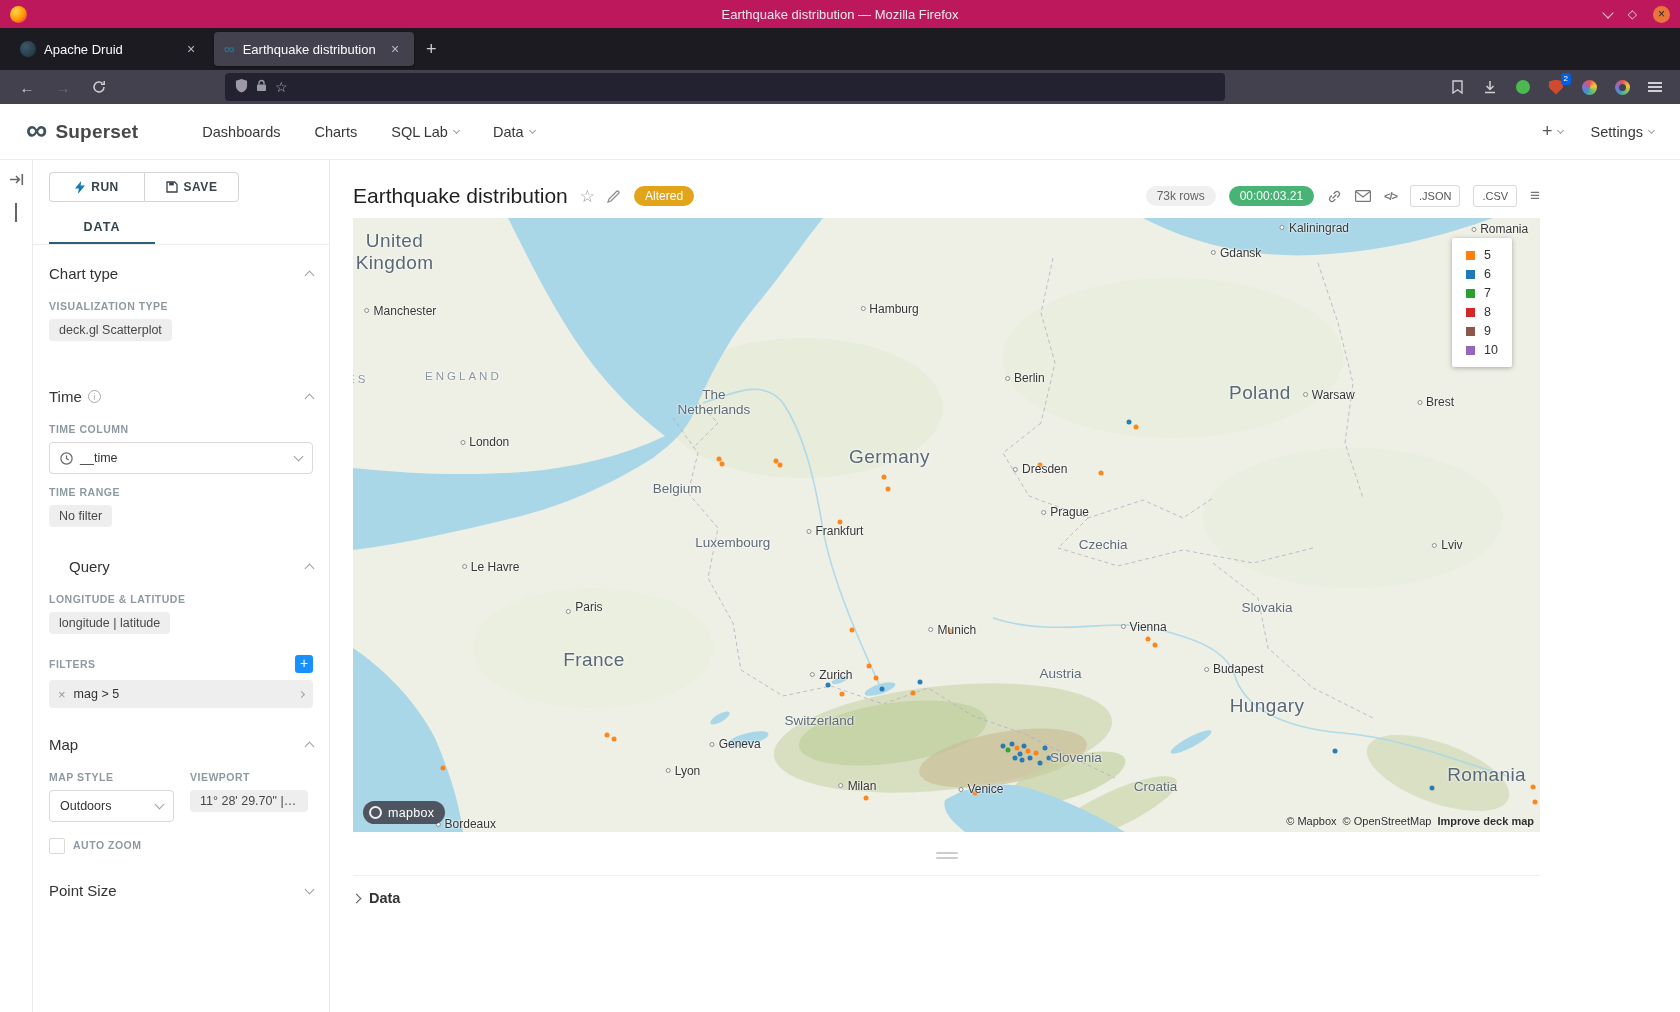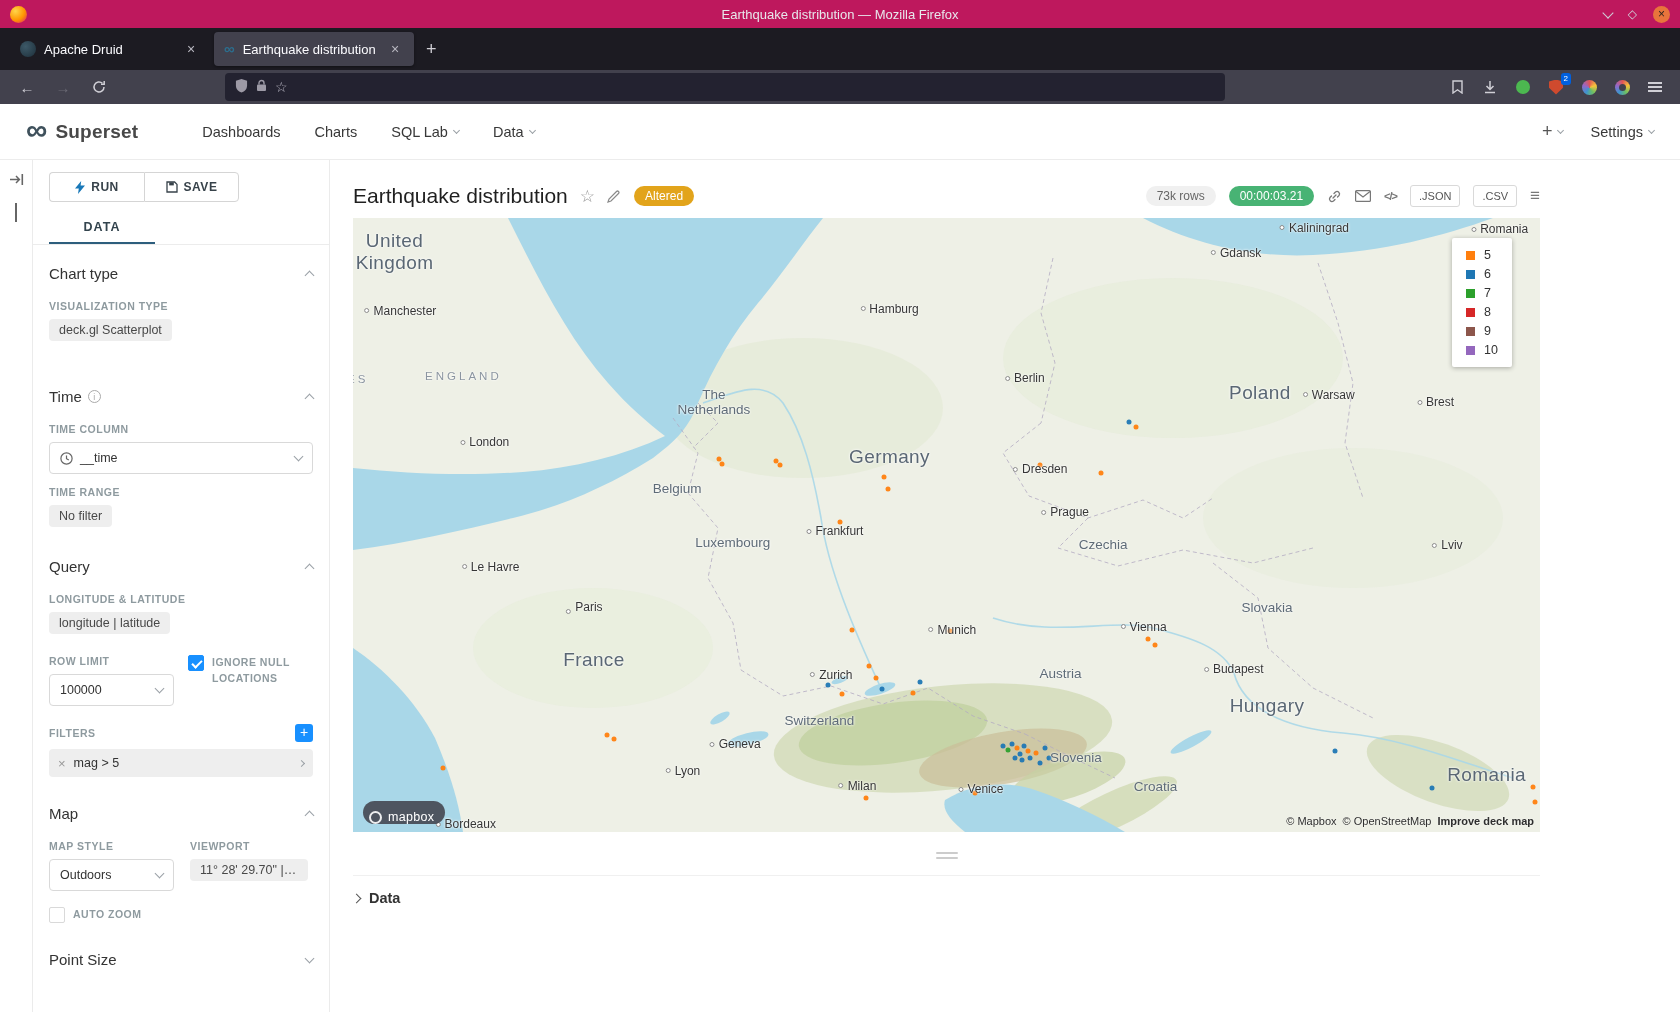--- a/index.html
+++ b/index.html
@@ -126,21 +126,21 @@
   .map-label.country { color:#5e6b77; font-size:13.5px; }
   .map-label.region { color:#8b95a0; font-size:11.5px; letter-spacing:3px; }
   .map-label.city { color:#363636; font-size:12px; display:flex; align-items:center; gap:4px; }
   .map-label.wrap { white-space:normal; width:92px; text-align:center; line-height:1.15; }
   .city-dot { width:5px; height:5px; border-radius:50%; background:#fff; border:1.5px solid #8b8b8b; flex:none; }
   .map-point { position:absolute; width:5px; height:5px; border-radius:50%; transform:translate(-50%,-50%); z-index:2; opacity:.95; }
   .legend { position:absolute; top:20px; right:28px; background:#fff; border-radius:2px; box-shadow:0 1px 5px rgba(0,0,0,.3); padding:10px 14px; display:flex; flex-direction:column; gap:5px; z-index:4; }
   .legend-row { display:flex; align-items:center; gap:9px; }
   .legend-swatch { width:9px; height:9px; flex:none; }
   .legend-text { font-size:12.5px; color:#333; }
-  .mapbox-logo { position:absolute; left:10px; bottom:8px; height:23px; background:rgba(62,62,72,.85); border-radius:12px; display:flex; align-items:flex-end; gap:6px; padding:0 11px 0 6px; z-index:4; }
+  .mapbox-logo { position:absolute; left:10px; bottom:8px; height:23px; background:rgba(62,62,72,.85); border-radius:12px; display:flex; align-items:center; gap:6px; padding:0 11px 0 6px; z-index:4; }
   .mapbox-ring { width:13px; height:13px; border:2.5px solid #fff; border-radius:50%; opacity:.9; }
   .mapbox-text { color:#fff; font-size:12.5px; letter-spacing:.3px; }
   .attribution { position:absolute; right:6px; bottom:5px; font-size:11px; color:#2e2e2e; z-index:4; text-shadow:0 0 2px rgba(255,255,255,.8); display:flex; gap:6px; }
   .attribution .link { font-weight:bold; }
 
   .drag-handle { margin:20px auto 0; width:34px; display:flex; flex-direction:column; gap:3px; align-items:center; }
   .drag-handle i { width:22px; height:2px; background:#ccc; border-radius:1px; }
   .data-collapse { margin-top:16px; border-top:1px solid #f0f0f0; padding-top:14px; display:flex; align-items:center; gap:9px; }
   .data-collapse .label { font-size:14.5px; font-weight:bold; color:#333; }
 </style>
@@ -309,40 +309,27 @@
         <svg width="13" height="13" viewBox="0 0 13 13">
             <circle cx="6.5" cy="6.5" r="5.6" fill="none" stroke="#666" stroke-width="1.2"></circle>
             <path d="M6.5 3.4v3.3l2.3 1.4" fill="none" stroke="#666" stroke-width="1.2"></path>
           </svg>
         <span>__time</span>
         <span class="chev down"></span>
       </div>
       <div class="ctl-label" style="margin-top:12px;">TIME RANGE</div>
       <span class="pill">No filter</span>
 
-      <div class="section-head" style="margin-top:28px;">
+      <div class="section-head" style="margin-top:28px;margin-left:20px;">
         <span>Query</span>
         <span class="chev up"></span>
       </div>
       <div class="ctl-label">LONGITUDE &amp; LATITUDE</div>
       <span class="pill">longitude | latitude</span>
 
-      <div class="row-flex">
-        <div class="col-sm">
-          <div class="ctl-label">ROW LIMIT</div>
-          <div class="select">
-            <span>100000</span>
-            <span class="chev down"></span>
-          </div>
-        </div>
-        <div class="chk-block">
-          <span class="checkbox checked"></span>
-          <span class="chk-label" style="width:92px;">IGNORE NULL LOCATIONS</span>
-        </div>
-      </div>
 
       <div class="filters-head">
         <span class="ctl-label" style="margin-top:0;">FILTERS</span>
         <span class="add-filter"></span>
       </div>
       <div class="filter-item">
         <span class="filter-x">×</span>
         <span class="filter-text">mag &gt; 5</span>
         <span class="chev right tiny"></span>
       </div>

